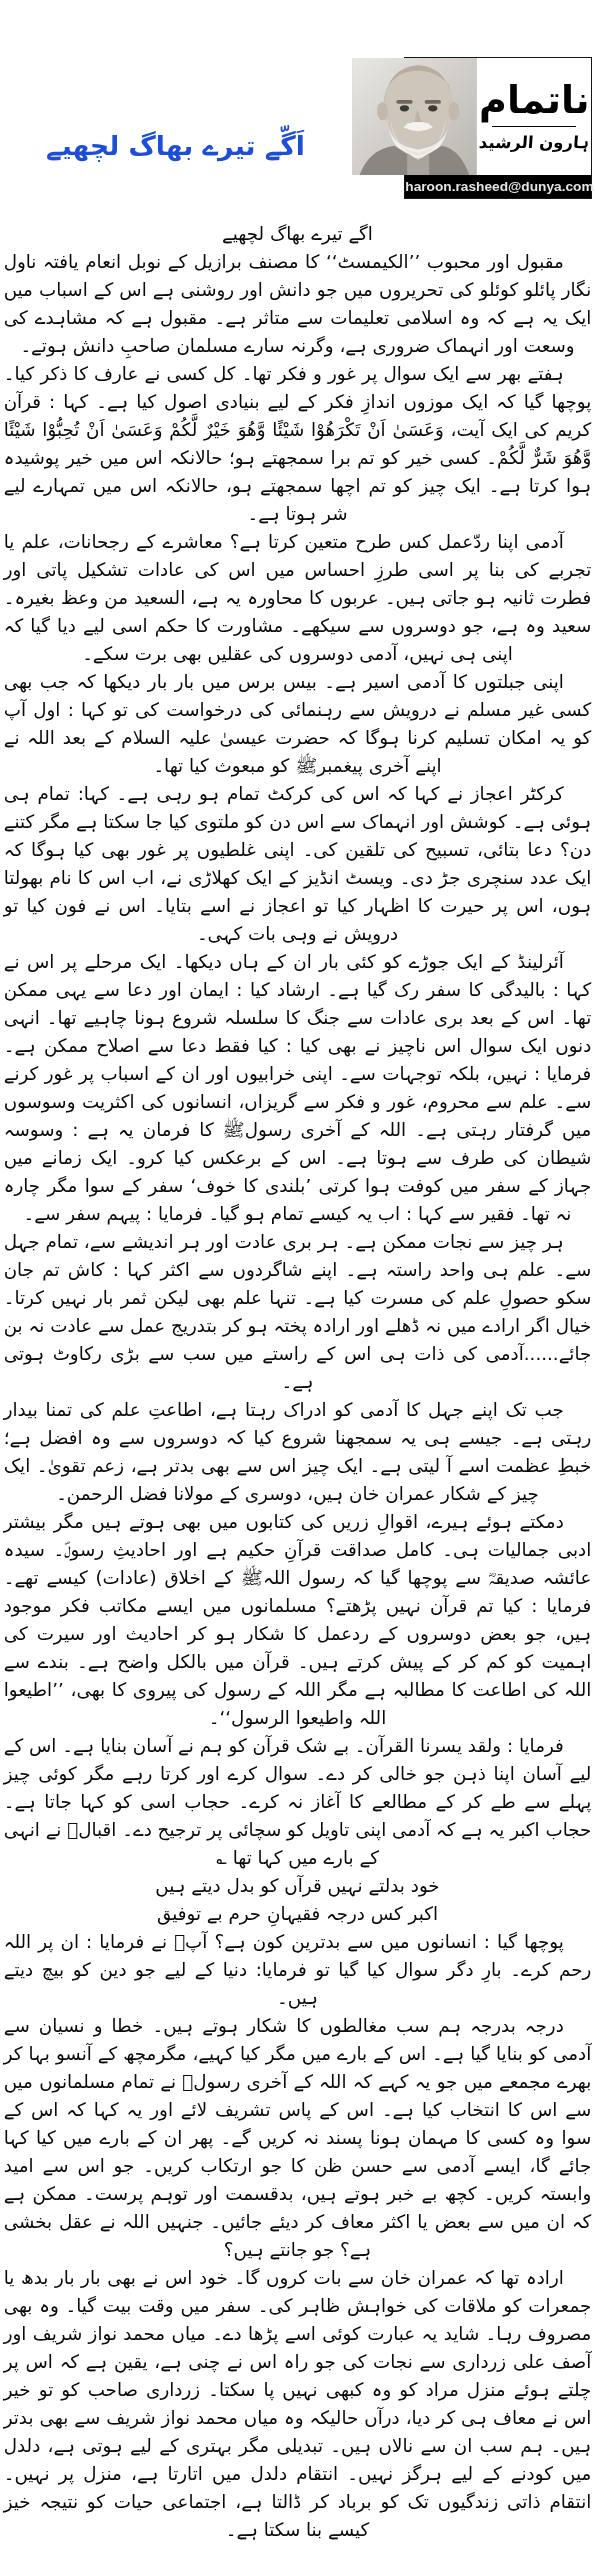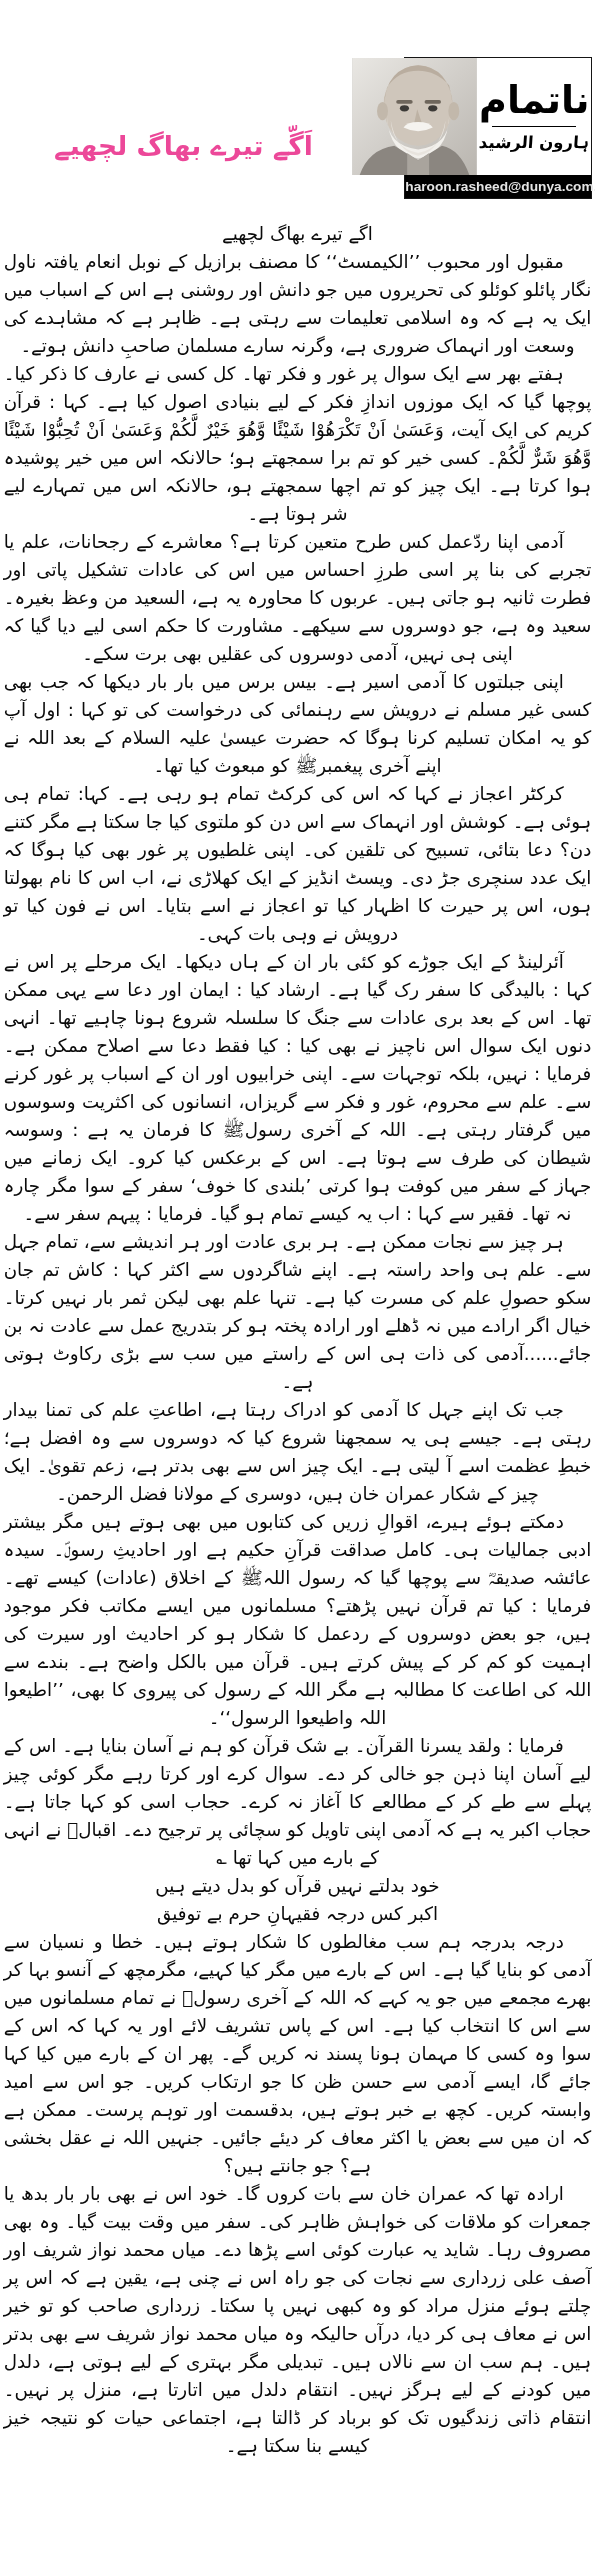--- a/index.html
+++ b/index.html
@@ -47,25 +47,25 @@
   .email-bar {
     background:#000; color:#e5e5e5;
     text-align:right;
     font-size:13.7px; font-weight:bold;
     font-family:"Liberation Sans", sans-serif;
     padding:3.7px 0 4.6px 0;
     direction:ltr;
   }
   
   .article-title {
-    position:absolute; top:130px; left:8px;
+    position:absolute; top:130px; left:0;
     width:351px;
     text-align:center;
     font-size:26.6px; font-weight:bold;
-    color:#ec4899;
+    color:#1d4ed8;
   }
   
   .article-body {
     position:absolute; top:220px; right:0;
     width:595px;
     padding:0 3.7px;
     direction:rtl;
     font-size:18.3px;
     line-height:28px;
     color:#0a0a0a;
@@ -127,30 +127,31 @@
         </svg>
       </div>
     </div>
     <div class="email-bar">haroon.rasheed@dunya.com.pk</div>
   </div>
 
   <div class="article-title">اَگّے تیرے بھاگ لچھیے</div>
 
   <div class="article-body">
       <p class="verse">اگے تیرے بھاگ لچھیے</p>
-      <p class="para">مقبول اور محبوب ’’الکیمسٹ‘‘ کا مصنف برازیل کے نوبل انعام یافتہ ناول نگار پائلو کوئلو کی تحریروں میں جو دانش اور روشنی ہے اس کے اسباب میں ایک یہ ہے کہ وہ اسلامی تعلیمات سے رہتی ہے۔ ظاہر ہے کہ مشاہدے کی وسعت اور انہماک ضروری ہے، وگرنہ سارے مسلمان صاحبِ دانش ہوتے۔</p>
+      <p class="para">مقبول اور محبوب ’’الکیمسٹ‘‘ کا مصنف برازیل کے نوبل انعام یافتہ ناول نگار پائلو کوئلو کی تحریروں میں جو دانش اور روشنی ہے اس کے اسباب میں ایک یہ ہے کہ وہ اسلامی تعلیمات سے متاثر ہے۔ مقبول ہے کہ مشاہدے کی وسعت اور انہماک ضروری ہے، وگرنہ سارے مسلمان صاحبِ دانش ہوتے۔</p>
       <p class="para">ہفتے بھر سے ایک سوال پر غور و فکر تھا۔ کل کسی نے عارف کا ذکر کیا۔ پوچھا گیا کہ ایک موزوں اندازِ فکر کے لیے بنیادی اصول کیا ہے۔ کہا : قرآن کریم کی ایک آیت، وَعَسَىٰ اَنْ تَكْرَهُوْا شَيْئًا وَّهُوَ خَيْرٌ لَّكُمْ وَعَسَىٰ اَنْ تُحِبُّوْا شَيْئًا وَّهُوَ شَرٌّ لَّكُمْ۔ کسی خیر کو تم برا سمجھتے ہو؛ حالانکہ اس میں خیر پوشیدہ ہوا کرتا ہے۔ ایک چیز کو تم اچھا سمجھتے ہو، حالانکہ اس میں تمہارے لیے شر ہوتا ہے۔</p>
       <p class="para">آدمی اپنا ردّعمل کس طرح متعین کرتا ہے؟ معاشرے کے رجحانات، علم یا تجربے کی بنا پر اسی طرزِ احساس میں اس کی عادات تشکیل پاتی اور فطرت ثانیہ ہو جاتی ہیں۔ عربوں کا محاورہ یہ ہے، السعید من وعظ بغیرہ۔ سعید وہ ہے، جو دوسروں سے سیکھے۔ مشاورت کا حکم اسی لیے دیا گیا کہ اپنی ہی نہیں، آدمی دوسروں کی عقلیں بھی برت سکے۔</p>
       <p class="para">اپنی جبلتوں کا آدمی اسیر ہے۔ بیس برس میں بار بار دیکھا کہ جب بھی کسی غیر مسلم نے درویش سے رہنمائی کی درخواست کی تو کہا : اول آپ کو یہ امکان تسلیم کرنا ہوگا کہ حضرت عیسیٰ علیہ السلام کے بعد اللہ نے اپنے آخری پیغمبرﷺ کو مبعوث کیا تھا۔</p>
       <p class="para">کرکٹر اعجاز نے کہا کہ اس کی کرکٹ تمام ہو رہی ہے۔ کہا: تمام ہی ہوئی ہے۔ کوشش اور انہماک سے اس دن کو ملتوی کیا جا سکتا ہے مگر کتنے دن؟ دعا بتائی، تسبیح کی تلقین کی۔ اپنی غلطیوں پر غور بھی کیا ہوگا کہ ایک عدد سنچری جڑ دی۔ ویسٹ انڈیز کے ایک کھلاڑی نے، اب اس کا نام بھولتا ہوں، اس پر حیرت کا اظہار کیا تو اعجاز نے اسے بتایا۔ اس نے فون کیا تو درویش نے وہی بات کہی۔</p>
       <p class="para">آئرلینڈ کے ایک جوڑے کو کئی بار ان کے ہاں دیکھا۔ ایک مرحلے پر اس نے کہا : بالیدگی کا سفر رک گیا ہے۔ ارشاد کیا : ایمان اور دعا سے یہی ممکن تھا۔ اس کے بعد بری عادات سے جنگ کا سلسلہ شروع ہونا چاہیے تھا۔ انہی دنوں ایک سوال اس ناچیز نے بھی کیا : کیا فقط دعا سے اصلاح ممکن ہے۔ فرمایا : نہیں، بلکہ توجہات سے۔ اپنی خرابیوں اور ان کے اسباب پر غور کرنے سے۔ علم سے محروم، غور و فکر سے گریزاں، انسانوں کی اکثریت وسوسوں میں گرفتار رہتی ہے۔ اللہ کے آخری رسولﷺ کا فرمان یہ ہے : وسوسہ شیطان کی طرف سے ہوتا ہے۔ اس کے برعکس کیا کرو۔ ایک زمانے میں جہاز کے سفر میں کوفت ہوا کرتی ’بلندی کا خوف‘ سفر کے سوا مگر چارہ نہ تھا۔ فقیر سے کہا : اب یہ کیسے تمام ہو گیا۔ فرمایا : پیہم سفر سے۔</p>
       <p class="para">ہر چیز سے نجات ممکن ہے۔ ہر بری عادت اور ہر اندیشے سے، تمام جہل سے۔ علم ہی واحد راستہ ہے۔ اپنے شاگردوں سے اکثر کہا : کاش تم جان سکو حصولِ علم کی مسرت کیا ہے۔ تنہا علم بھی لیکن ثمر بار نہیں کرتا۔ خیال اگر ارادے میں نہ ڈھلے اور ارادہ پختہ ہو کر بتدریج عمل سے عادت نہ بن جائے......آدمی کی ذات ہی اس کے راستے میں سب سے بڑی رکاوٹ ہوتی ہے۔</p>
       <p class="para">جب تک اپنے جہل کا آدمی کو ادراک رہتا ہے، اطاعتِ علم کی تمنا بیدار رہتی ہے۔ جیسے ہی یہ سمجھنا شروع کیا کہ دوسروں سے وہ افضل ہے؛ خبطِ عظمت اسے آ لیتی ہے۔ ایک چیز اس سے بھی بدتر ہے، زعم تقویٰ۔ ایک چیز کے شکار عمران خان ہیں، دوسری کے مولانا فضل الرحمن۔</p>
       <p class="para">دمکتے ہوئے ہیرے، اقوالِ زریں کی کتابوں میں بھی ہوتے ہیں مگر بیشتر ادبی جمالیات ہی۔ کامل صداقت قرآنِ حکیم ہے اور احادیثِ رسولؐ۔ سیدہ عائشہ صدیقہؓ سے پوچھا گیا کہ رسول اللہﷺ کے اخلاق (عادات) کیسے تھے۔ فرمایا : کیا تم قرآن نہیں پڑھتے؟ مسلمانوں میں ایسے مکاتب فکر موجود ہیں، جو بعض دوسروں کے ردعمل کا شکار ہو کر احادیث اور سیرت کی اہمیت کو کم کر کے پیش کرتے ہیں۔ قرآن میں بالکل واضح ہے۔ بندے سے اللہ کی اطاعت کا مطالبہ ہے مگر اللہ کے رسول کی پیروی کا بھی، ’’اطیعوا اللہ واطیعوا الرسول‘‘۔</p>
       <p class="para">فرمایا : ولقد یسرنا القرآن۔ بے شک قرآن کو ہم نے آسان بنایا ہے۔ اس کے لیے آسان اپنا ذہن جو خالی کر دے۔ سوال کرے اور کرتا رہے مگر کوئی چیز پہلے سے طے کر کے مطالعے کا آغاز نہ کرے۔ حجاب اسی کو کہا جاتا ہے۔ حجاب اکبر یہ ہے کہ آدمی اپنی تاویل کو سچائی پر ترجیح دے۔ اقبالؔ نے انہی کے بارے میں کہا تھا ؎</p>
       <p class="verse">خود بدلتے نہیں قرآں کو بدل دیتے ہیں</p>
       <p class="verse">اکبر کس درجہ فقیہانِ حرم بے توفیق</p>
+      <p class="para">پوچھا گیا : انسانوں میں سے بدترین کون ہے؟ آپؐ نے فرمایا : ان پر اللہ رحم کرے۔ بارِ دگر سوال کیا گیا تو فرمایا: دنیا کے لیے جو دین کو بیچ دیتے ہیں۔</p>
       <p class="para">درجہ بدرجہ ہم سب مغالطوں کا شکار ہوتے ہیں۔ خطا و نسیان سے آدمی کو بنایا گیا ہے۔ اس کے بارے میں مگر کیا کہیے، مگرمچھ کے آنسو بہا کر بھرے مجمعے میں جو یہ کہے کہ اللہ کے آخری رسولؐ نے تمام مسلمانوں میں سے اس کا انتخاب کیا ہے۔ اس کے پاس تشریف لائے اور یہ کہا کہ اس کے سوا وہ کسی کا مہمان ہونا پسند نہ کریں گے۔ پھر ان کے بارے میں کیا کہا جائے گا، ایسے آدمی سے حسن ظن کا جو ارتکاب کریں۔ جو اس سے امید وابستہ کریں۔ کچھ بے خبر ہوتے ہیں، بدقسمت اور توہم پرست۔ ممکن ہے کہ ان میں سے بعض یا اکثر معاف کر دیئے جائیں۔ جنہیں اللہ نے عقل بخشی ہے؟ جو جانتے ہیں؟</p>
       <p class="para">ارادہ تھا کہ عمران خان سے بات کروں گا۔ خود اس نے بھی بار بار بدھ یا جمعرات کو ملاقات کی خواہش ظاہر کی۔ سفر میں وقت بیت گیا۔ وہ بھی مصروف رہا۔ شاید یہ عبارت کوئی اسے پڑھا دے۔ میاں محمد نواز شریف اور آصف علی زرداری سے نجات کی جو راہ اس نے چنی ہے، یقین ہے کہ اس پر چلتے ہوئے منزل مراد کو وہ کبھی نہیں پا سکتا۔ زرداری صاحب کو تو خیر اس نے معاف ہی کر دیا، درآں حالیکہ وہ میاں محمد نواز شریف سے بھی بدتر ہیں۔ ہم سب ان سے نالاں ہیں۔ تبدیلی مگر بہتری کے لیے ہوتی ہے، دلدل میں کودنے کے لیے ہرگز نہیں۔ انتقام دلدل میں اتارتا ہے، منزل پر نہیں۔ انتقام ذاتی زندگیوں تک کو برباد کر ڈالتا ہے، اجتماعی حیات کو نتیجہ خیز کیسے بنا سکتا ہے۔</p>
     </div>
 
 </div>
 
 
 </body></html>

